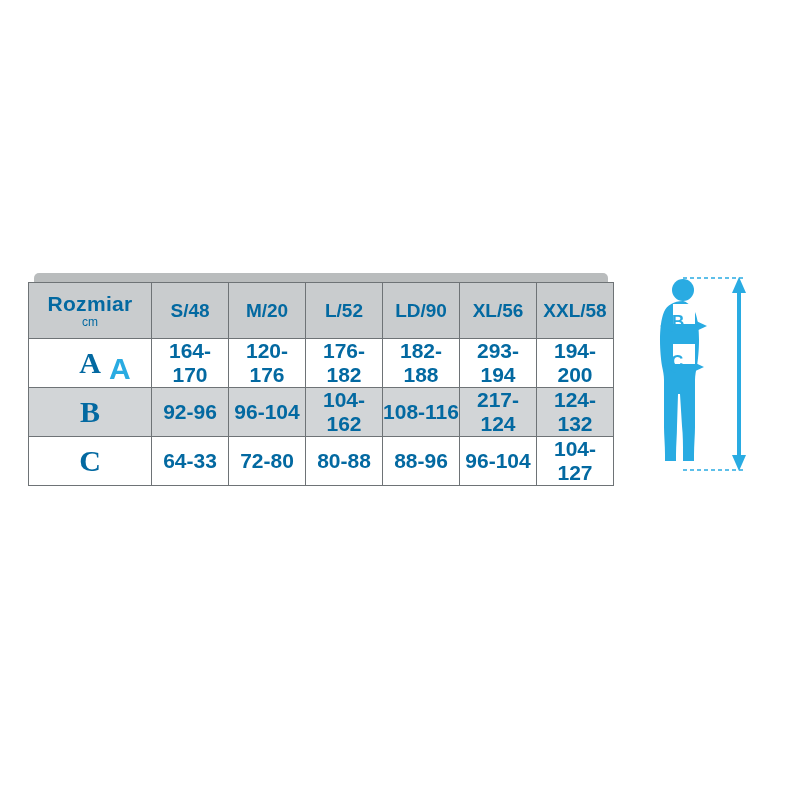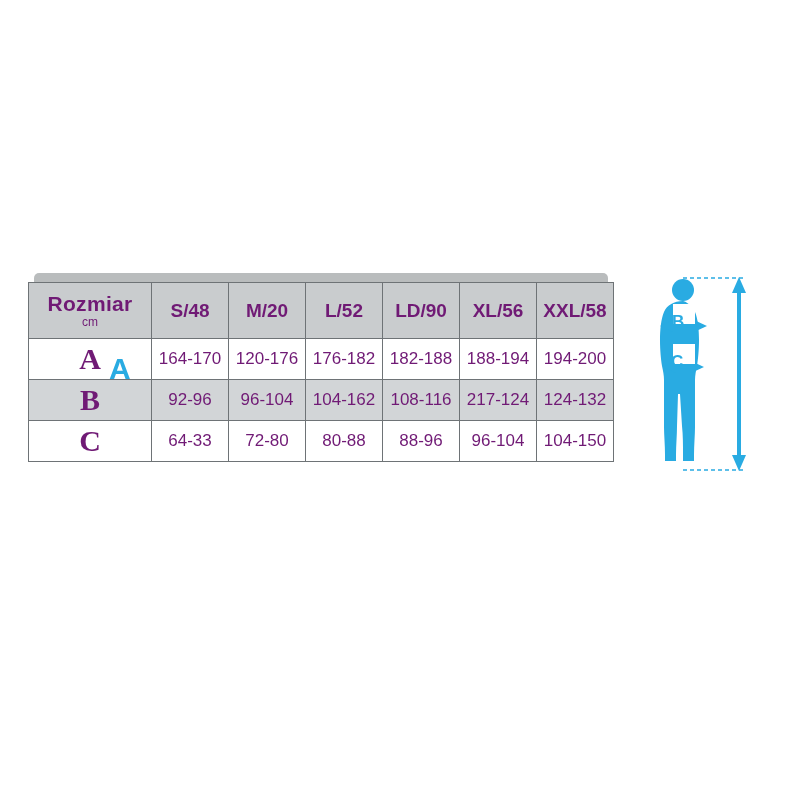--- a/index.html
+++ b/index.html
@@ -38,21 +38,21 @@
     position: relative;
     border-collapse: collapse;
     width: 586px;
     background: #ffffff;
     table-layout: fixed;
   }
   table.size-table td, table.size-table th {
     border: 1px solid #6e7376;
     text-align: center;
     vertical-align: middle;
-    color: #701a75;
+    color: #0369a1;
     padding: 0;
   }
   thead th {
     height: 55px;
     background: #c9ccce;
     font-size: 19px;
     font-weight: bold;
   }
   thead th.first-col {
     width: 122px;
@@ -74,22 +74,22 @@
   tbody tr { height: 41px; }
   tbody tr.shaded td { background: #d2d5d7; }
   tbody tr.plain td { background: #ffffff; }
   td.row-label {
     font-size: 30px;
     font-weight: bold;
     font-family: "Liberation Serif", serif;
     color: #231f20;
   }
   td.value {
-    font-size: 17px;
-    font-weight: normal;
+    font-size: 21px;
+    font-weight: bold;
   }
 
   
   .figure {
     position: absolute;
     left: 640px;
     top: 268px;
     width: 140px;
     height: 220px;
   }
@@ -126,40 +126,40 @@
           <th>XXL/58</th>
         </tr>
       </thead>
       <tbody>
         <tr class="plain">
           <td class="row-label">A</td>
           <td class="value">164-170</td>
           <td class="value">120-176</td>
           <td class="value">176-182</td>
           <td class="value">182-188</td>
-          <td class="value">188-194</td>
+          <td class="value">293-194</td>
           <td class="value">194-200</td>
         </tr>
         <tr class="shaded">
           <td class="row-label">B</td>
           <td class="value">92-96</td>
           <td class="value">96-104</td>
           <td class="value">104-162</td>
           <td class="value">108-116</td>
           <td class="value">217-124</td>
           <td class="value">124-132</td>
         </tr>
         <tr class="plain">
           <td class="row-label">C</td>
           <td class="value">64-33</td>
           <td class="value">72-80</td>
           <td class="value">80-88</td>
           <td class="value">88-96</td>
           <td class="value">96-104</td>
-          <td class="value">104-150</td>
+          <td class="value">104-127</td>
         </tr>
       </tbody>
     </table>
   </div>
 
   <div class="figure">
     <svg width="140" height="220" viewBox="0 0 140 220">
 
       <g fill="#29abe2">
         <circle cx="43" cy="22" r="11"></circle>

